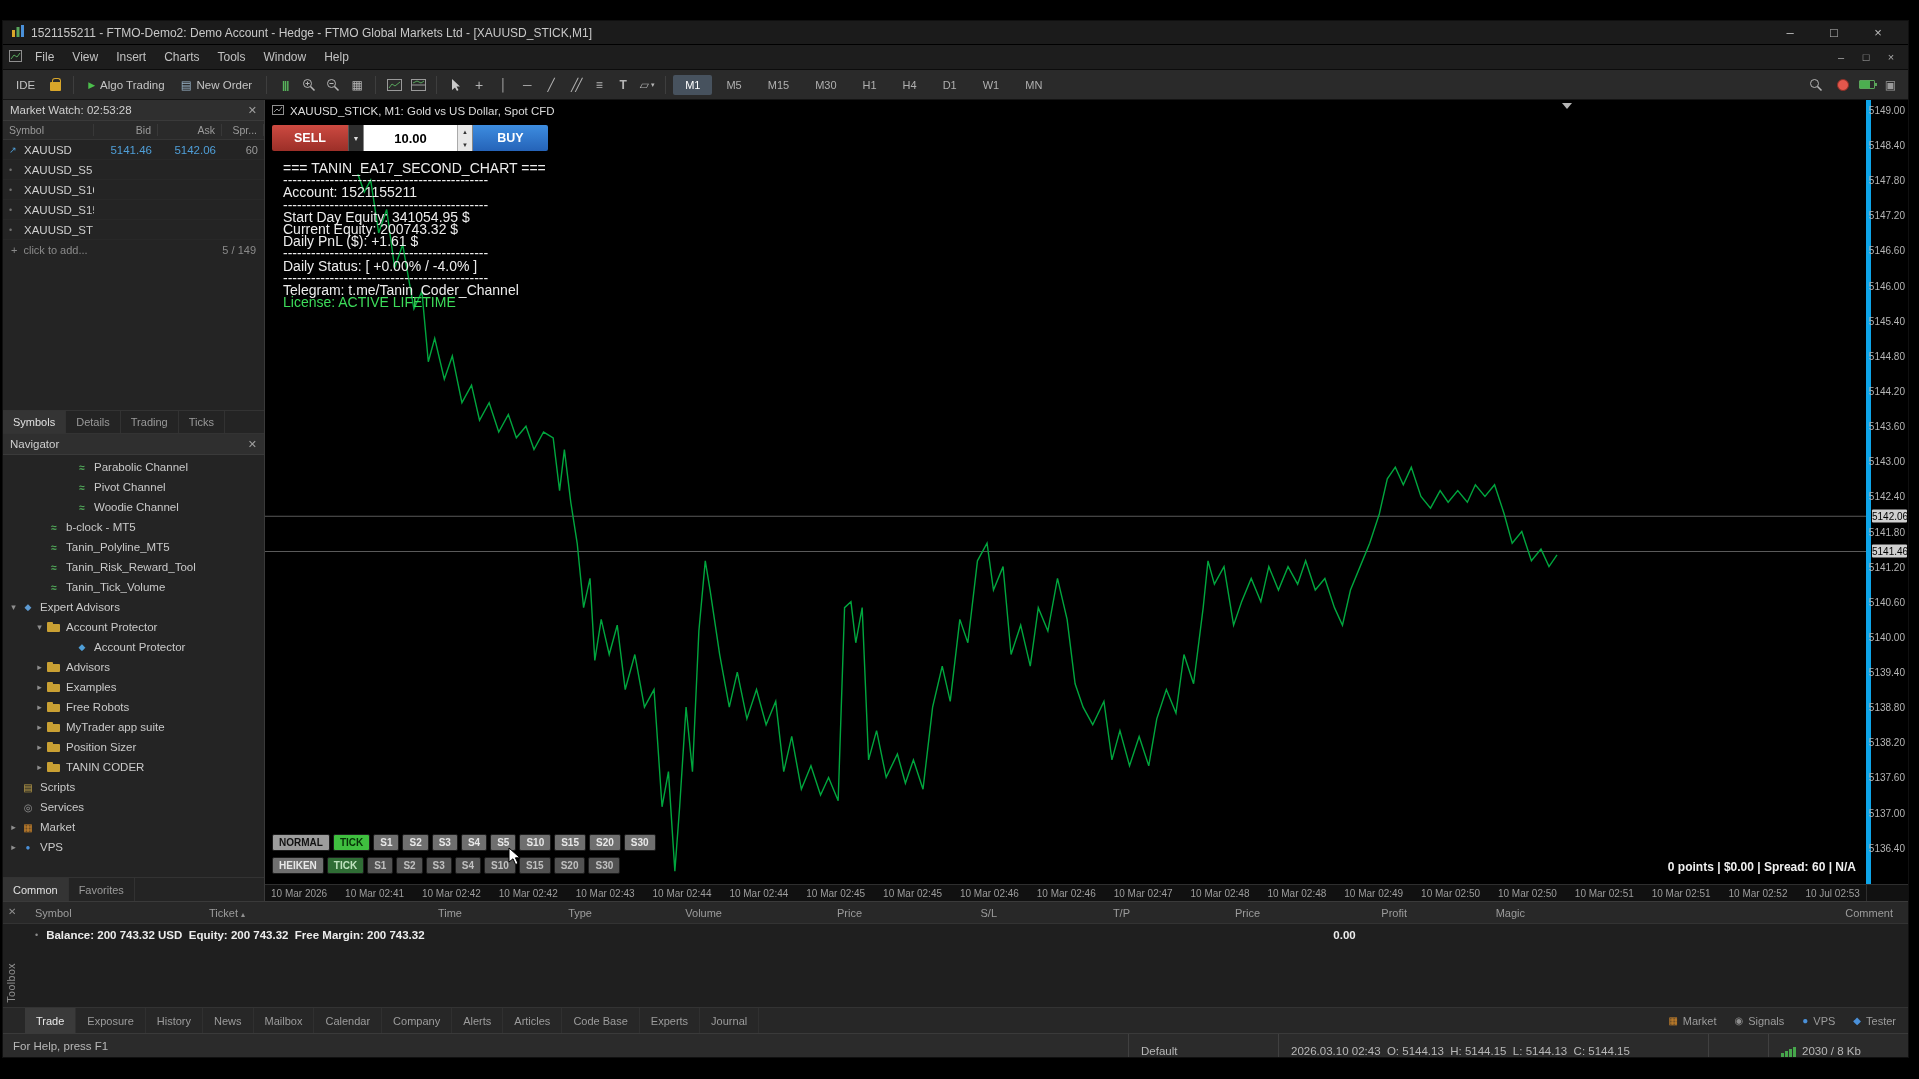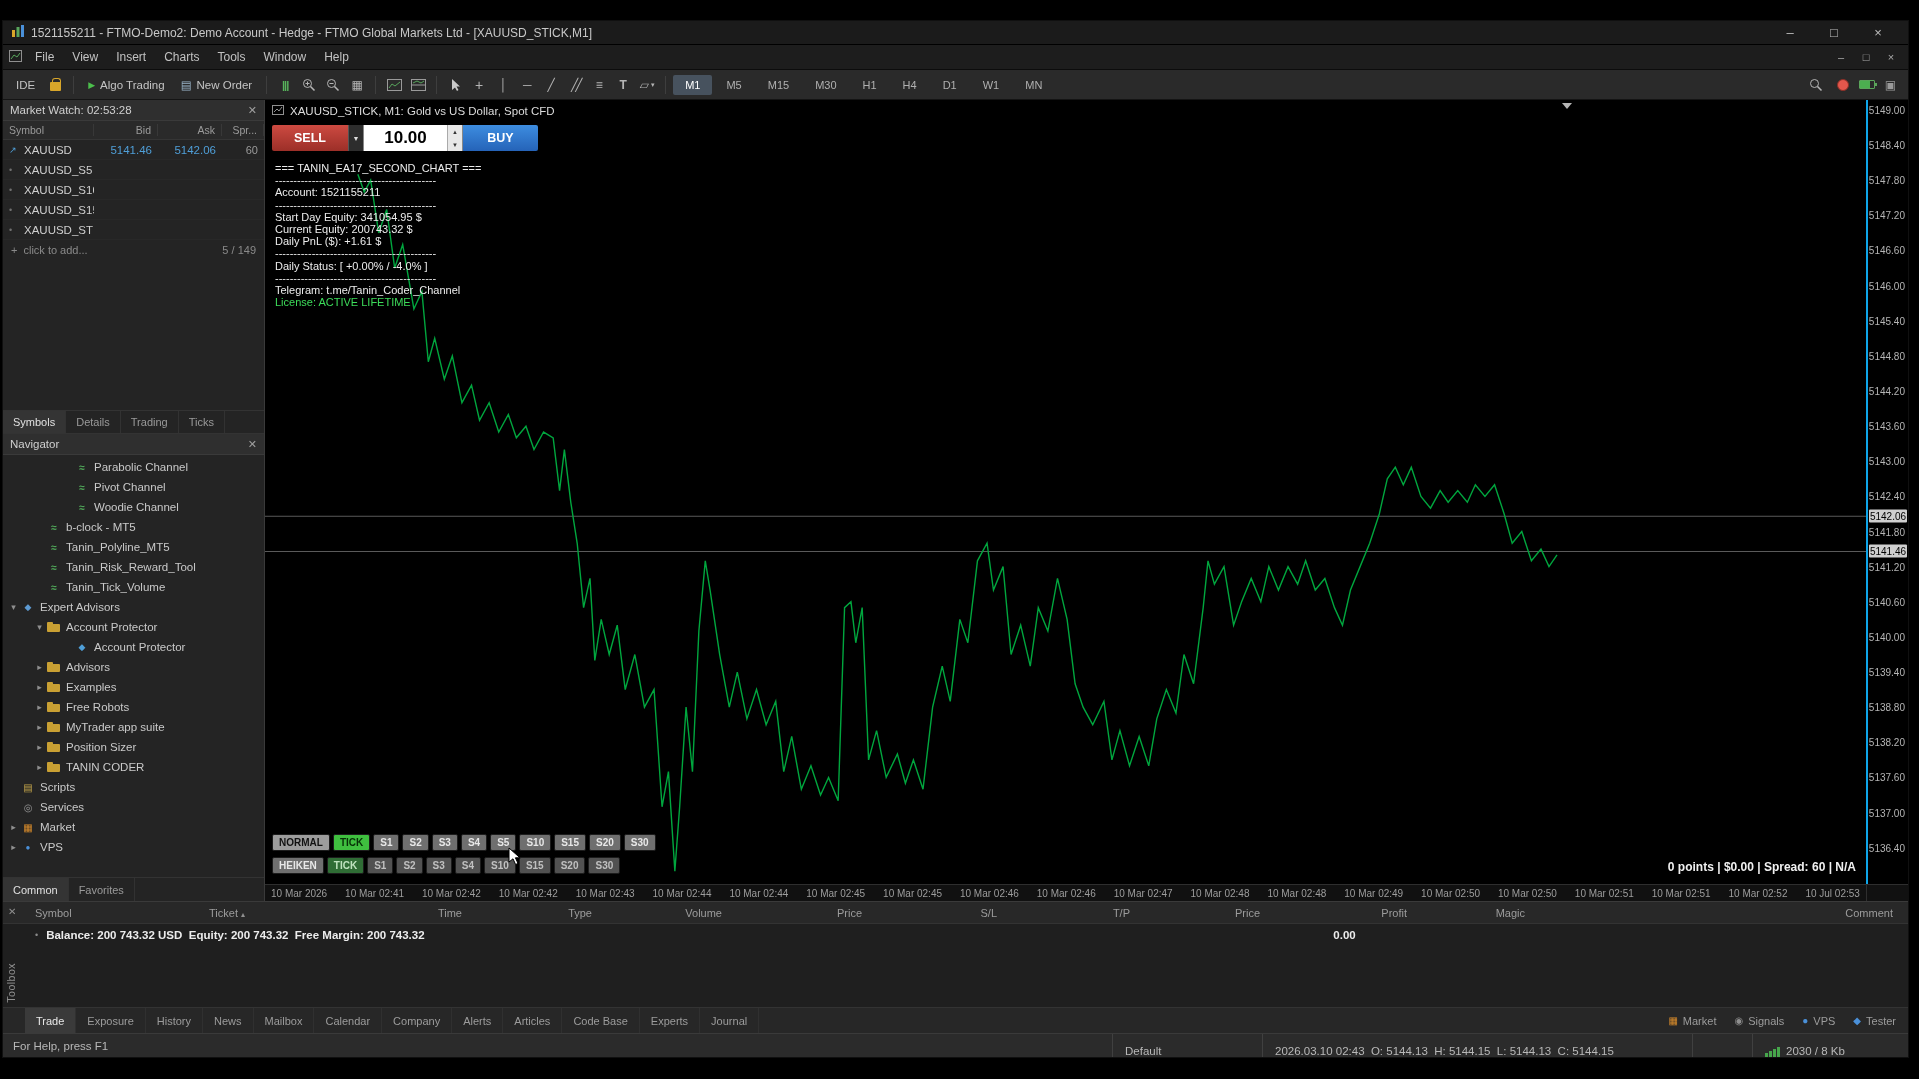--- a/index.html
+++ b/index.html
@@ -78,39 +78,39 @@
 .ni-mkt::before{content:"▦";color:#d98c2b}
 .ni-vps::before{content:"●";color:#4a90d9;font-size:8px}
 .ni-folder::before{content:"";position:absolute;left:1px;top:3px;width:13px;height:8px;background:#c9a033;border-radius:1px}
 .ni-folder::after{content:"";position:absolute;left:1px;top:1px;width:6px;height:3px;background:#c9a033;border-radius:1px 1px 0 0}
 
 
 .chartzone{flex:1;display:flex;flex-direction:column;min-width:0;background:#000}
 .chart-wrap{flex:1;display:flex;min-height:0}
 .plot{flex:1;position:relative;min-width:0;background:#000;overflow:hidden}
 .plot svg.chart{position:absolute;inset:0;width:100%;height:100%}
-.price-scale{flex:0 0 42px;position:relative;background:#000;border-left:2px solid #0ea5e9;color:#b5b5b5;font-size:10px}
+.price-scale{flex:0 0 42px;position:relative;background:#000;border-left:5px solid #0ea5e9;color:#b5b5b5;font-size:10px}
 .pl{position:absolute;right:3px;transform:translateY(-50%);white-space:nowrap}
 .ptag{position:absolute;left:1px;right:1px;text-align:center;background:#cfcfcf;color:#000;font-size:10px;line-height:13px;transform:translateY(-50%);border-radius:1px}
 .time-axis{flex:0 0 17px;display:flex;border-top:1px solid #2e2e2e;background:#111}
 .ta-labels{flex:1;display:flex;justify-content:space-between;align-items:center;padding:0 6px;color:#9d9d9d;font-size:10px;overflow:hidden;white-space:nowrap}
 .ta-corner{flex:0 0 42px;border-left:1px solid #2e2e2e}
 .chart-tabs{flex:0 0 22px;background:#242424;border-top:1px solid #333;display:flex;align-items:flex-end;padding-left:2px;gap:1px}
 .chart-tab{height:19px;display:flex;align-items:center;padding:0 12px;font-size:11px;color:#a8a8a8;background:#2c2c2c;border:1px solid #3a3a3a;border-bottom:none;border-radius:2px 2px 0 0}
 .chart-tab.active{background:#3b3b3b;color:#e6e6e6}
 
 .sym-label{position:absolute;top:5px;left:7px;display:flex;align-items:center;gap:6px;color:#dcdcdc;font-size:11.5px;z-index:3}
 .one-click{position:absolute;top:25px;left:7px;display:flex;align-items:stretch;height:26px;z-index:3}
 .oc-sell{width:76px;background:linear-gradient(#cd4a41,#9c2f28);color:#fff;font-weight:bold;font-size:12.5px;display:flex;align-items:center;justify-content:center;border-radius:2px 0 0 2px}
 .oc-dd{width:15px;background:#2d2d2d;border-left:1px solid #555;color:#ddd;font-size:7px;display:flex;align-items:center;justify-content:center}
-.oc-vol{width:84px;background:#fff;color:#000;font-size:17px;font-weight:bold;display:flex;align-items:center;justify-content:center;border-left:1px solid #888}
+.oc-vol{width:94px;background:#fff;color:#000;font-size:13px;font-weight:bold;display:flex;align-items:center;justify-content:center;border-left:1px solid #888}
 .oc-spin{width:15px;background:#e8e8e8;display:flex;flex-direction:column;border-left:1px solid #aaa}
 .oc-spin span{flex:1;font-size:6px;color:#333;display:flex;align-items:center;justify-content:center}
 .oc-buy{width:76px;background:linear-gradient(#3d8de0,#2563b8);color:#fff;font-weight:bold;font-size:12.5px;display:flex;align-items:center;justify-content:center;border-radius:0 2px 2px 0;border-left:1px solid #888}
-.ea-text{position:absolute;top:62px;left:10px;font-size:11px;line-height:12.2px;color:#ececec;z-index:2}
+.ea-text{position:absolute;top:62px;left:18px;font-size:14px;line-height:12.2px;color:#ececec;z-index:2}
 .ea-line.license{color:#3ddc5a}
 .modes{position:absolute;left:7px;display:flex;gap:3px;z-index:3}
 .modes.r1{bottom:33px}.modes.r2{bottom:10px}
 .mb{height:17px;display:flex;align-items:center;padding:0 6px;font-size:10px;font-weight:bold;border-radius:2px;border:1px solid #1c1c1c}
 .mb.g1{background:#9c9c9c;color:#111}
 .mb.on{background:#3fbf3f;color:#073007}
 .mb.g2{background:#6f6f6f;color:#e8e8e8}
 .mb.g3{background:#515151;color:#c0c0c0}
 .mb.dim{background:#2f6d35;color:#bfe3bf}
 .pts{position:absolute;right:10px;bottom:10px;color:#f0f0f0;font-size:12px;font-weight:bold;z-index:3}
@@ -140,21 +140,21 @@
 .ci i{font-style:normal;font-size:10px}
 .ci-market i{color:#d98c2b}.ci-signals i{color:#8f8f8f}.ci-vps i{color:#4a90d9}.ci-tester i{color:#4a90d9}
 
 
 .statusbar{flex:0 0 24px;background:#2b2b2b;border-top:1px solid #3a3a3a;display:flex;align-items:stretch;color:#b8b8b8;font-size:11.5px}
 .sb-help{flex:1;display:flex;align-items:center;padding-left:10px}
 .sb-seg{border-left:1px solid #404040;display:flex;align-items:flex-end;padding:0 12px}
 .sb-default{width:150px}
 .sb-ohlc{width:430px}
 .sb-spacer{width:60px;border-left:1px solid #404040}
-.sb-net{width:156px;gap:6px}
+.sb-net{width:140px;gap:6px}
 .sig{display:flex;align-items:flex-end;gap:1px;height:11px}
 .sig i{width:3px;background:#46a64b;display:block}
 .sig i:nth-child(1){height:4px}.sig i:nth-child(2){height:6px}.sig i:nth-child(3){height:8px}.sig i:nth-child(4){height:10px}
 </style>
 </head>
 <body>
 
 <div class="window">
 
   <div class="titlebar">

